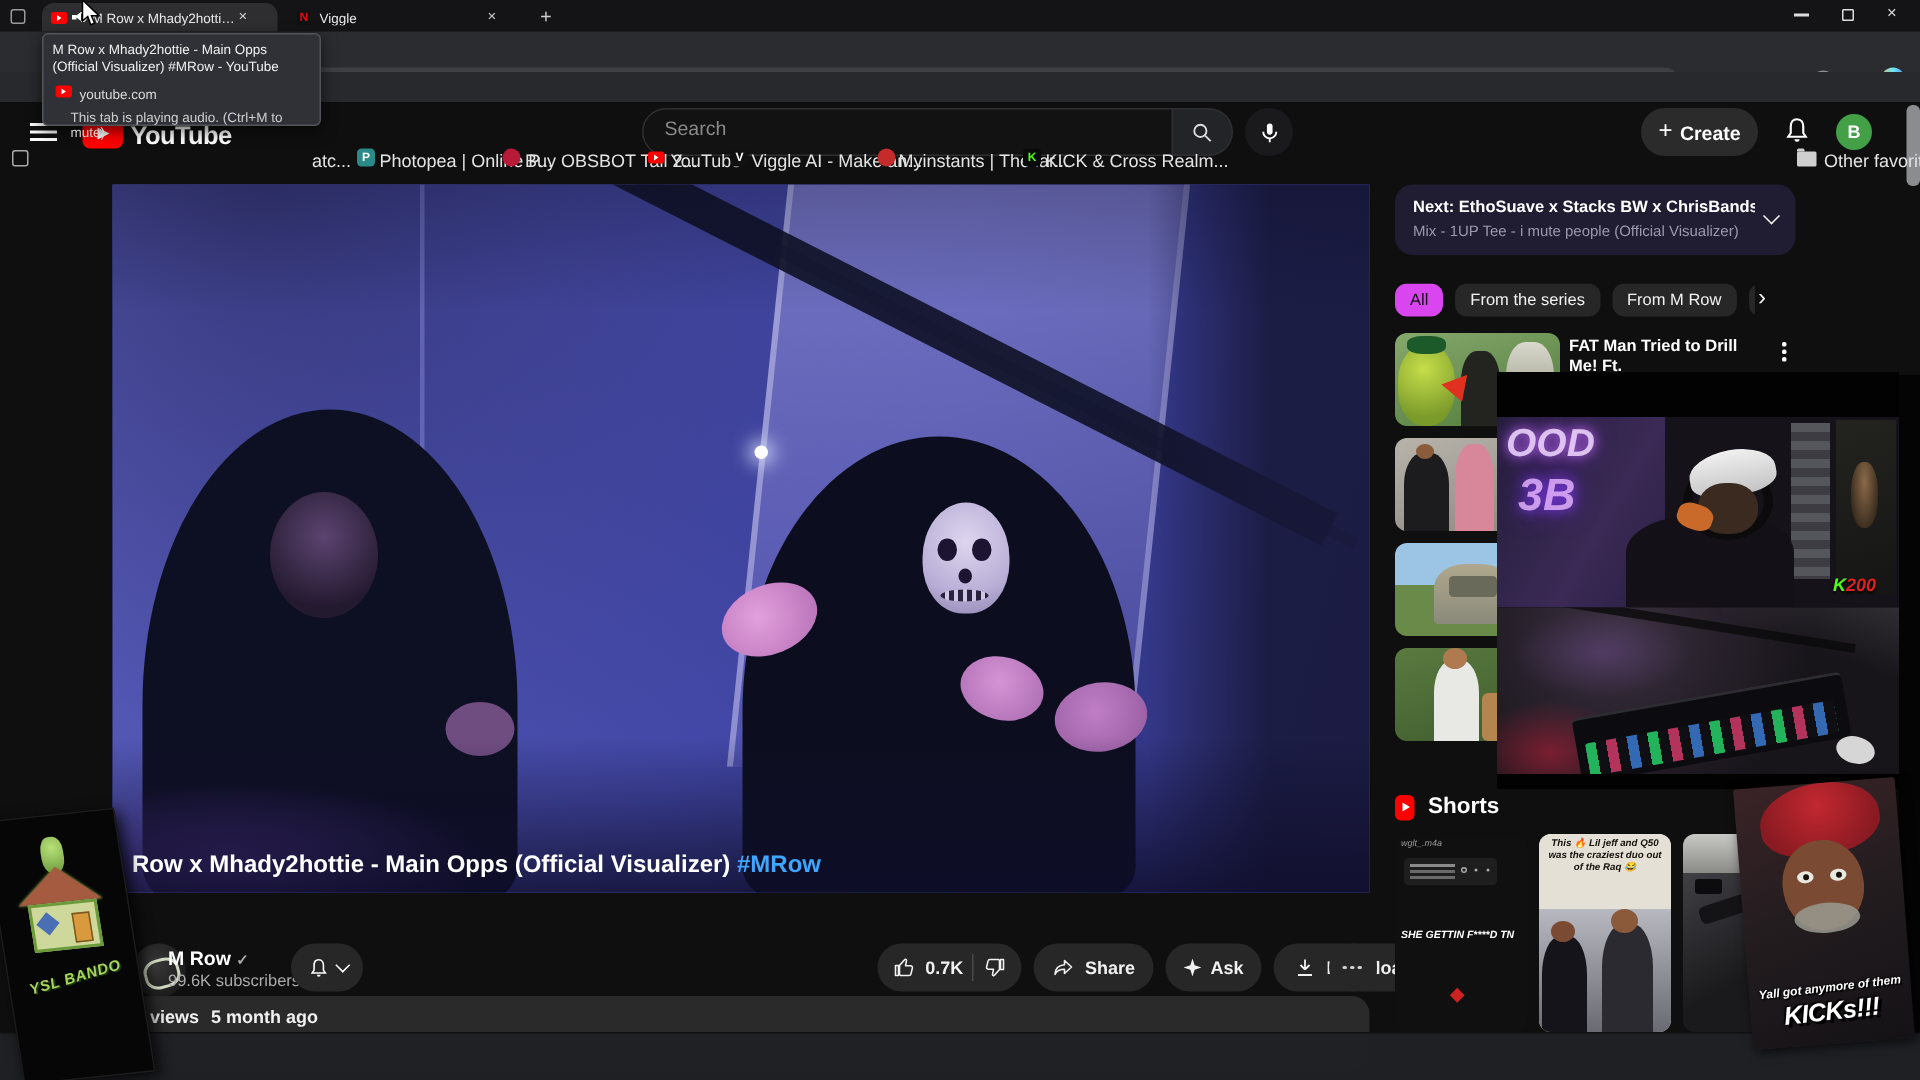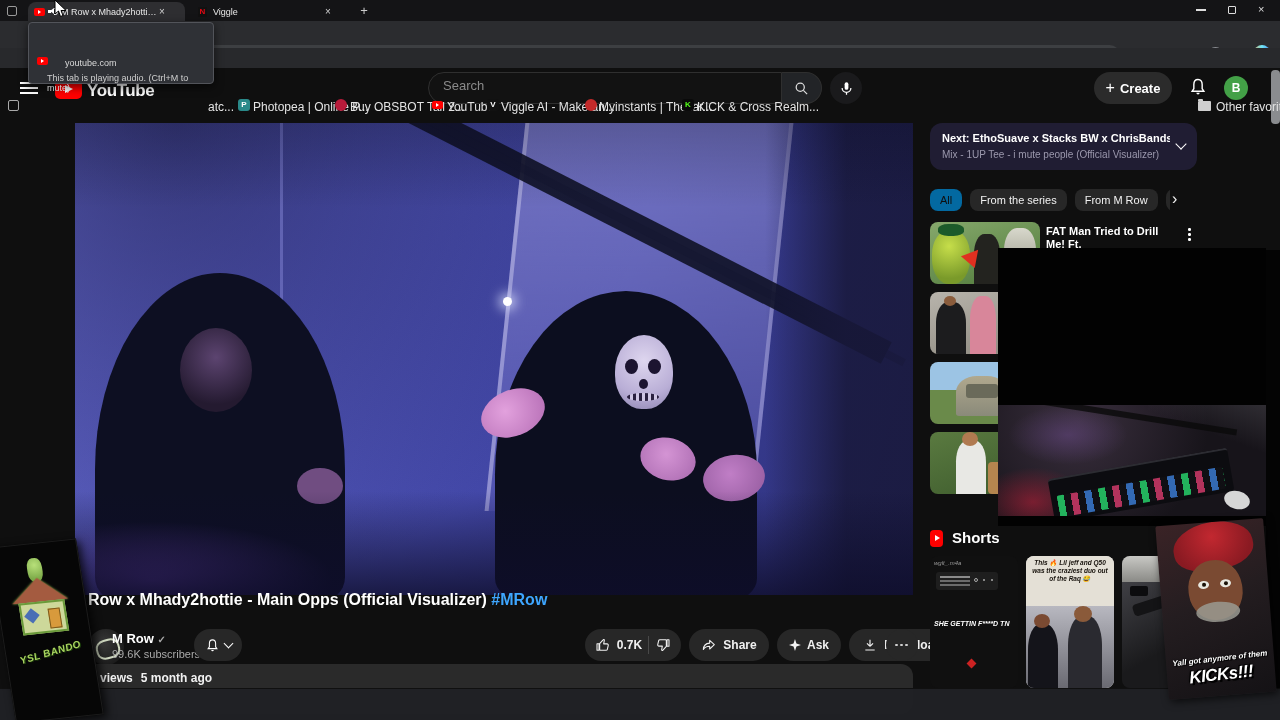--- a/index.html
+++ b/index.html
@@ -51,21 +51,21 @@
 .bkbar{left:0;top:48px;width:1280px;height:20px;background:#28292c;z-index:10}
 .bkitem{top:52px;font-size:12px;color:#e3e3e3;white-space:nowrap}
 .bki{top:51px;width:12px;height:12px;border-radius:3px;font-size:8px;font-weight:700;text-align:center;line-height:12px}
 .appsq{left:8px;top:52px;width:11px;height:11px;border:1px solid #aaa;border-radius:2px}
 .folder{left:1198px;top:53px;width:13px;height:10px;background:#cfcfcf;border-radius:1px}
 .folder::before{content:"";position:absolute;left:0;top:-2px;width:5px;height:2px;background:#cfcfcf;border-radius:1px 1px 0 0}
 
 .tooltip{left:28px;top:22px;width:186px;height:62px;background:#2f3136;border:1px solid #52545a;border-radius:4px;box-shadow:0 3px 10px rgba(0,0,0,.6);z-index:50;color:#f0f0f0}
 .tt-title{position:absolute;left:6px;top:5px;width:174px;font-size:9px;line-height:11px}
 .tt-fav{position:absolute;left:8px;top:34px}
-.tt-dom{position:absolute;left:36px;top:35px;font-size:9px;color:#dadada}
+.tt-dom{position:absolute;left:24px;top:35px;font-size:9px;color:#dadada}
 .tt-note{position:absolute;left:18px;top:50px;font-size:9px;color:#cfcfcf}
 
 
 .burger{left:20px;top:82px;width:18px;height:12px;border-top:2px solid #fff;border-bottom:2px solid #fff}
 .burger::after{content:"";position:absolute;left:0;top:3px;width:18px;height:2px;background:#fff}
 .ytlogo{left:55px;top:80px;width:27px;height:19px;background:#f00;border-radius:5px}
 .ytlogo::after{content:"";position:absolute;left:10px;top:5px;border-left:8px solid #fff;border-top:4.5px solid transparent;border-bottom:4.5px solid transparent}
 .ytword{left:87px;top:81px;font-size:17px;font-weight:700;color:#fff;letter-spacing:-.4px}
 .spill{left:428px;top:72px;width:354px;height:32px;background:#121212;border:1px solid #2f2f2f;border-radius:16px 0 0 16px}
 .spill input{position:absolute;left:14px;top:5px;width:320px;background:transparent;border:none;outline:none;color:#eee;font-size:13px;font-family:"Liberation Sans",sans-serif}
@@ -100,21 +100,21 @@
 .sknose{left:24px;top:44px;width:9px;height:10px;border-radius:40%}
 .skmouth{left:12px;top:58px;width:32px;height:8px;background:repeating-linear-gradient(90deg,#2a2040 0 3px,#cfc6e4 3px 6px)!important;border-radius:2px}
 .handA{left:405px;top:267px;width:66px;height:46px;background:radial-gradient(circle at 40% 40%,#e2a1dd,#b36bb3);border-radius:50%;transform:rotate(-22deg)}
 .handB{left:565px;top:315px;width:56px;height:42px;background:radial-gradient(circle at 45% 40%,#d494d4,#a868ae);border-radius:50%;transform:rotate(14deg)}
 .handC{left:628px;top:332px;width:62px;height:46px;background:radial-gradient(circle at 45% 40%,#c07ec6,#935a9d);border-radius:50%;transform:rotate(-8deg)}
 .handD{left:222px;top:345px;width:46px;height:36px;background:#8a5c9a;border-radius:50%;opacity:.8}
 .vglow{left:0;top:398px;width:260px;height:74px;background:radial-gradient(ellipse at 30% 80%,rgba(130,80,215,.55),transparent 70%)}
 .vvig{left:0;top:0;width:838px;height:472px;background:linear-gradient(180deg,rgba(8,8,26,.25),transparent 18%,transparent 78%,rgba(14,13,42,.8))}
 
 
-.vtitle{left:88px;top:591px;font-size:16px;font-weight:600;color:#fff}
+.vtitle{left:88px;top:568px;font-size:16px;font-weight:600;color:#fff}
 .vtag{color:#3ea6ff;font-weight:600}
 .chavatar{left:88px;top:629px;width:36px;height:36px;border-radius:50%;background:radial-gradient(circle at 40% 40%,#3a3a3a,#111);overflow:hidden}
 .chavatar::after{content:"";position:absolute;left:8px;top:10px;width:20px;height:16px;border:2px solid #cfd8c0;border-radius:40%;transform:rotate(-15deg)}
 .chname{left:112px;top:631px;font-size:13px;font-weight:600;color:#fff}
 .chk{color:#aaa;font-size:10px}
 .chsubs{left:112px;top:648px;font-size:11px;color:#aaa}
 .bellpill{left:194px;top:629px;width:48px;height:32px;border-radius:16px;background:#272727;display:flex;align-items:center;justify-content:center;gap:5px}
 .chev{width:7px;height:7px;border-right:1.5px solid #fff;border-bottom:1.5px solid #fff;transform:rotate(45deg);margin-top:-3px}
 .pill{top:629px;height:32px;border-radius:16px;background:#272727;color:#f1f1f1;display:flex;align-items:center;justify-content:center;gap:6px;font-size:12px;font-weight:600}
 .likepill{left:585px;width:96px}
@@ -127,21 +127,21 @@
 .descbox{left:75px;top:664px;width:838px;height:50px;background:#2a2a2a;border-radius:12px}
 .descline{position:absolute;left:13px;top:7px;font-size:12px;font-weight:600;color:#f1f1f1;display:flex;gap:8px}
 
 
 .nextcard{left:930px;top:123px;width:267px;height:47px;background:#201d33;border-radius:12px;color:#fff}
 .nc1{position:absolute;left:12px;top:9px;width:228px;font-size:11px;font-weight:600;white-space:nowrap;overflow:hidden}
 .nc2{position:absolute;left:12px;top:26px;width:228px;font-size:10px;color:#9b98ad;white-space:nowrap;overflow:hidden}
 .ncchev{position:absolute;right:12px;top:17px;width:8px;height:8px;border-right:1.7px solid #fff;border-bottom:1.7px solid #fff;transform:rotate(45deg)}
 .chips{left:930px;top:189px;width:240px;height:24px;display:flex;gap:8px;overflow:hidden}
 .chip{height:22px;border-radius:8px;background:#272727;color:#f1f1f1;font-size:11px;font-weight:500;display:flex;align-items:center;padding:0 10px;white-space:nowrap;flex:none}
-.chip.sel{background:#0369a1;color:#0f0f0f}
+.chip.sel{background:#d946ef;color:#0f0f0f}
 .chiparrow{left:1172px;top:190px;color:#f1f1f1;font-size:16px}
 .chiparrow::before{content:"›"}
 .srow-thumb{width:110px;height:62px;border-radius:8px;overflow:hidden}
 .srow-thumb>i{position:absolute;display:block}
 .sr-title{left:1046px;top:225px;width:134px;font-size:11px;font-weight:600;color:#fff;line-height:13px}
 .dots3v{left:1188px;top:228px;width:3px;height:14px}
 .dots3v::before{content:"";position:absolute;left:0;top:0;width:2.5px;height:2.5px;border-radius:50%;background:#fff;box-shadow:0 5px 0 #fff,0 10px 0 #fff}
 .shortsic{left:930px;top:530px;width:13px;height:17px;background:#f00;border-radius:4px}
 .shortsic::after{content:"";position:absolute;left:4.5px;top:5px;border-left:5px solid #fff;border-top:3.5px solid transparent;border-bottom:3.5px solid transparent}
 .shortslbl{left:952px;top:529px;font-size:15px;font-weight:700;color:#fff}
@@ -443,20 +443,33 @@
   <i style="left:42px;top:60px;width:34px;height:72px;background:#2a2a30;border-radius:40% 40% 0 0"></i>
   <i style="left:48px;top:50px;width:18px;height:16px;background:#8a5a3a;border-radius:50%"></i>
 </div>
 <div class="a shortcard" style="left:1122px;background:linear-gradient(150deg,#4a4a50,#1a1a1c 65%)">
   <i style="left:0;top:0;width:88px;height:26px;background:linear-gradient(180deg,#c8c8c4,#8a8a86)"></i>
   <i style="left:10px;top:40px;width:60px;height:12px;background:#141416;transform:rotate(-18deg);border-radius:4px"></i>
   <i style="left:8px;top:30px;width:18px;height:10px;background:#0c0c0e;border-radius:2px"></i>
 </div>
 
 <div class="a ov1">
+  <div class="facecam">
+    <i class="neonbg"></i>
+    <i class="neon1">OOD</i>
+    <i class="neon2">3B</i>
+    <i class="posterA"></i>
+    <i class="posterB"></i>
+    <i class="torso"></i>
+    <i class="phones"></i>
+    <i class="cap"></i>
+    <i class="phead"></i>
+    <i class="bandana"></i>
+    <i class="kcount"><b class="kk">K</b><b class="kn">200</b></i>
+  </div>
   <div class="deskcam">
     <i class="dglowp"></i>
     <i class="dglowr"></i>
     <i class="dedge"></i>
     <i class="darm"></i>
     <i class="kbd"></i>
     <i class="dmouse"></i>
   </div>
 </div>
 <div class="a gapstrip"></div>
@@ -495,20 +508,21 @@
   
   
   
   
   
   
   
 </div>
 
 <div class="a tooltip">
+  <div class="tt-title">M Row x Mhady2hottie - Main Opps (Official Visualizer) #MRow - YouTube</div>
   <span class="favyt tt-fav"></span>
   <div class="tt-dom">youtube.com</div>
   <div class="tt-note">This tab is playing audio. (Ctrl+M to mute)</div>
 </div>
 
 <svg class="a cursor" width="16" height="18" viewBox="0 0 16 18">
   <polygon points="1,0 1,14 4.5,11 6.5,16.5 9,15.5 7,10.5 12,10.5" fill="#fff" stroke="#000" stroke-width="1"></polygon>
 </svg>
 
 </body></html>

